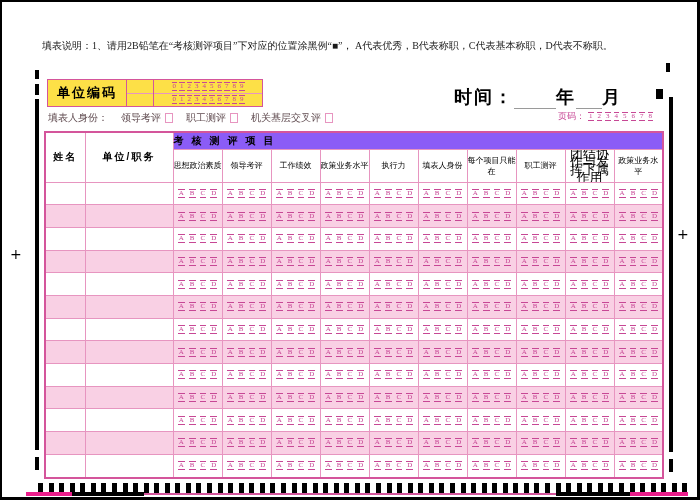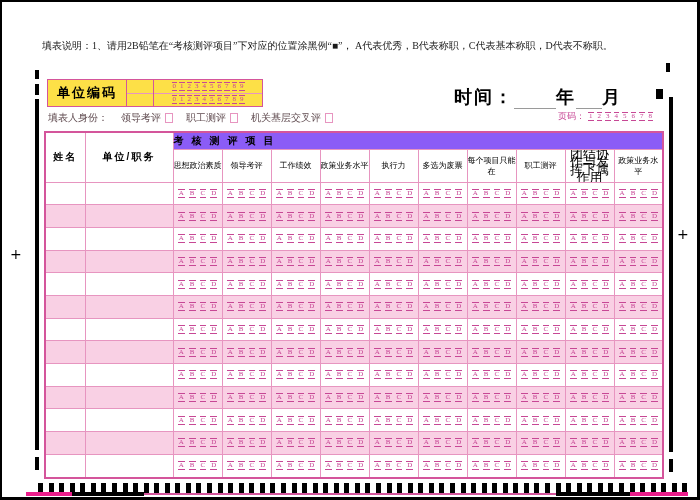--- a/index.html
+++ b/index.html
@@ -196,21 +196,21 @@
           <th class="th-name" rowspan="2">姓名</th>
           <th class="th-unit" rowspan="2">单位/职务</th>
           <th class="th-group" colspan="10">考核测评项目</th>
         </tr>
         <tr style="height: 24px;">
           <th class="th-col">思想政治素质</th>
           <th class="th-col">领导考评</th>
           <th class="th-col">工作绩效</th>
           <th class="th-col">政策业务水平</th>
           <th class="th-col">执行力</th>
-          <th class="th-col">多选为废票</th>
+          <th class="th-col">填表人身份</th>
           <th class="th-col">每个项目只能在</th>
           <th class="th-col">职工测评</th>
           <th class="th-col th-col-small">团结协作与发挥下属作用</th>
           <th class="th-col">政策业务水平</th>
         </tr>
       </thead>
       <tbody>
         <tr>
           <td></td>
           <td></td>

